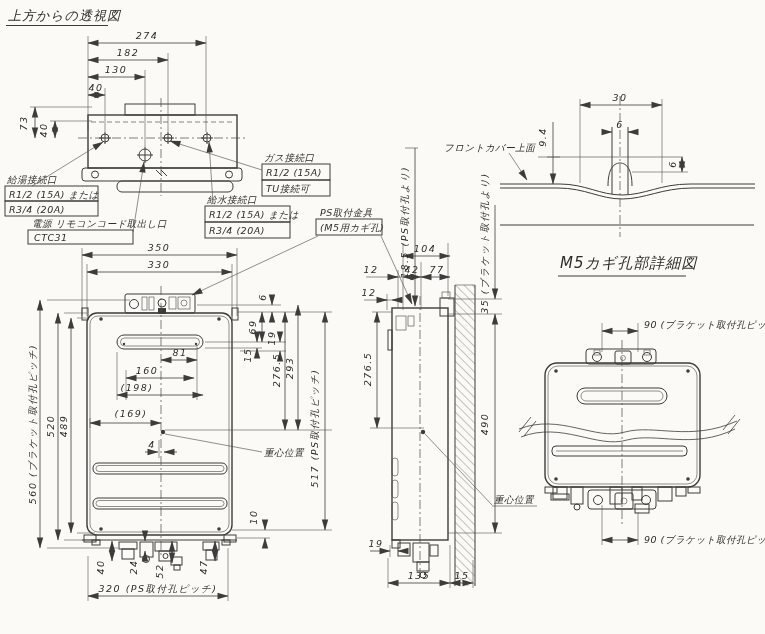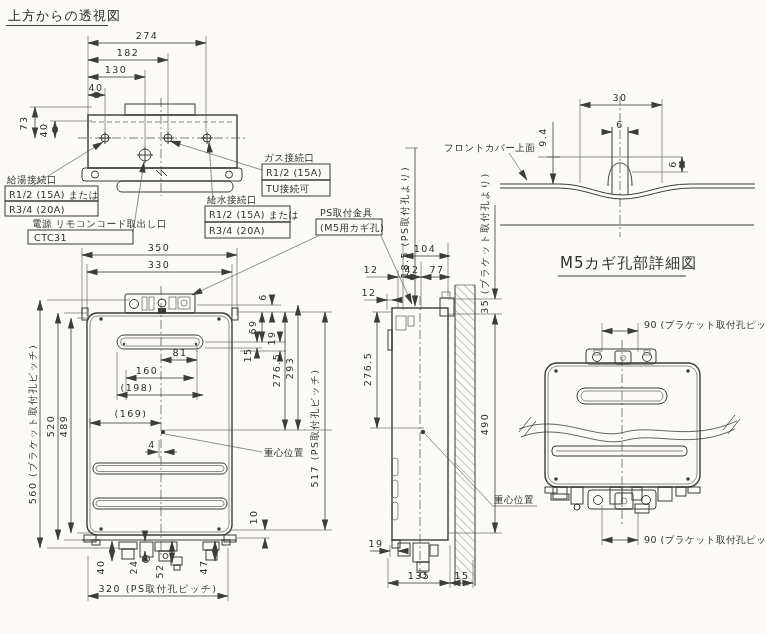--- a/index.html
+++ b/index.html
@@ -1,17 +1,17 @@
 <!DOCTYPE html>
 <html><head>
 <meta charset="utf-8">
 <style>
   html,body{margin:0;padding:0;background:#e8e8e4;}
   #stage{position:relative;width:765px;height:634px;background:#fbfaf6;overflow:hidden;
-         font-family:"DejaVu Sans", sans-serif;}
+         font-family:"DejaVu Sans", sans-serif;font-style:italic;}
   svg{position:absolute;left:0;top:0;}
   .s1{stroke:#3c3c3a;stroke-width:1.4;fill:none;}
   .s {stroke:#3c3c3a;stroke-width:1;fill:none;}
   .thin{stroke:#55554f;stroke-width:0.65;fill:none;}
   .dim{stroke:#3c3c3a;stroke-width:0.8;fill:none;}
   .ext{stroke:#55554f;stroke-width:0.6;fill:none;}
   .cl{stroke:#4a4a46;stroke-width:0.7;fill:none;stroke-dasharray:9 3 2 3;}
   .dash{stroke:#55554f;stroke-width:0.7;fill:none;stroke-dasharray:5 3;}
   .fillink{fill:#3c3c3a;stroke:none;}
   text{fill:#2d2d2a;font-family:"DejaVu Sans", sans-serif;}

